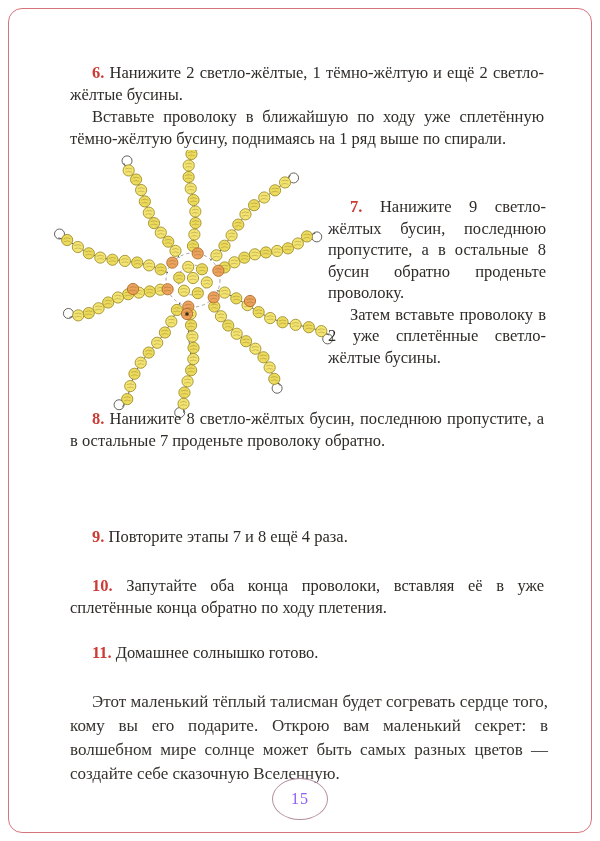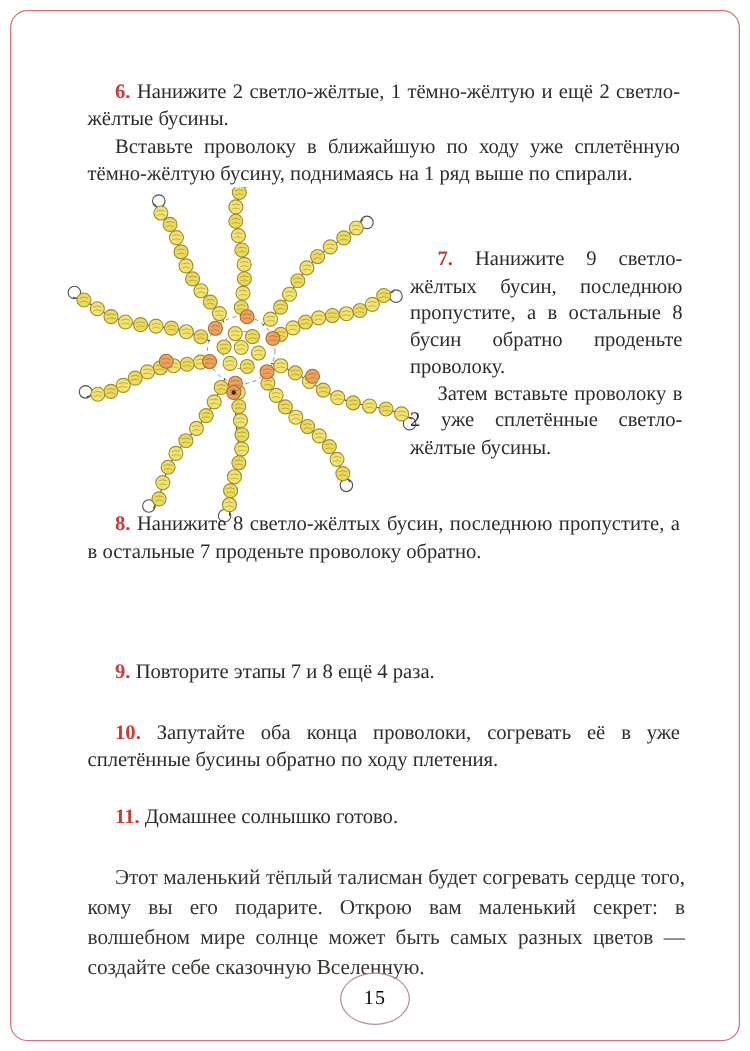--- a/index.html
+++ b/index.html
@@ -29,21 +29,21 @@
   .closing{
     left:70px;top:690px;width:478px;
   }
   .closing .para{
     line-height:24px;font-size:17px;color:#35322e;
   }
   .pagenum{
     left:272px;top:778px;width:54px;height:40px;
     border:1.2px solid #b58fa0;border-radius:50%;
     display:flex;align-items:center;justify-content:center;
-    font-size:16px;color:#000000;letter-spacing:1px;
+    font-size:16px;color:#8b5cf6;letter-spacing:1px;
   }
 </style>
 </head>
 <body>
 
 <div class="page">
 
   <div class="frame"></div>
 
   <section class="block s6">
@@ -409,21 +409,21 @@
 
   <section class="block s8">
     <p class="para"><span class="stepnum">8.</span> <span>Нанижите 8 светло-жёлтых бусин, последнюю пропустите, а в остальные 7 проденьте проволоку обратно.</span></p>
   </section>
 
   <section class="block s9">
     <p class="para"><span class="stepnum">9.</span> <span>Повторите этапы 7 и 8 ещё 4 раза.</span></p>
   </section>
 
   <section class="block s10">
-    <p class="para"><span class="stepnum">10.</span> <span>Запутайте оба конца проволоки, согревать её в уже сплетённые бусины обратно по ходу плетения.</span></p>
+    <p class="para"><span class="stepnum">10.</span> <span>Запутайте оба конца проволоки, вставляя её в уже сплетённые конца обратно по ходу плетения.</span></p>
   </section>
 
   <section class="block s11">
     <p class="para"><span class="stepnum">11.</span> <span>Домашнее солнышко готово.</span></p>
   </section>
 
   <section class="block closing">
     <p class="para">Этот маленький тёплый талисман будет согревать сердце того, кому вы его подарите. Открою вам маленький секрет: в волшебном мире солнце может быть самых разных цветов — создайте себе сказочную Вселенную.</p>
   </section>
 

